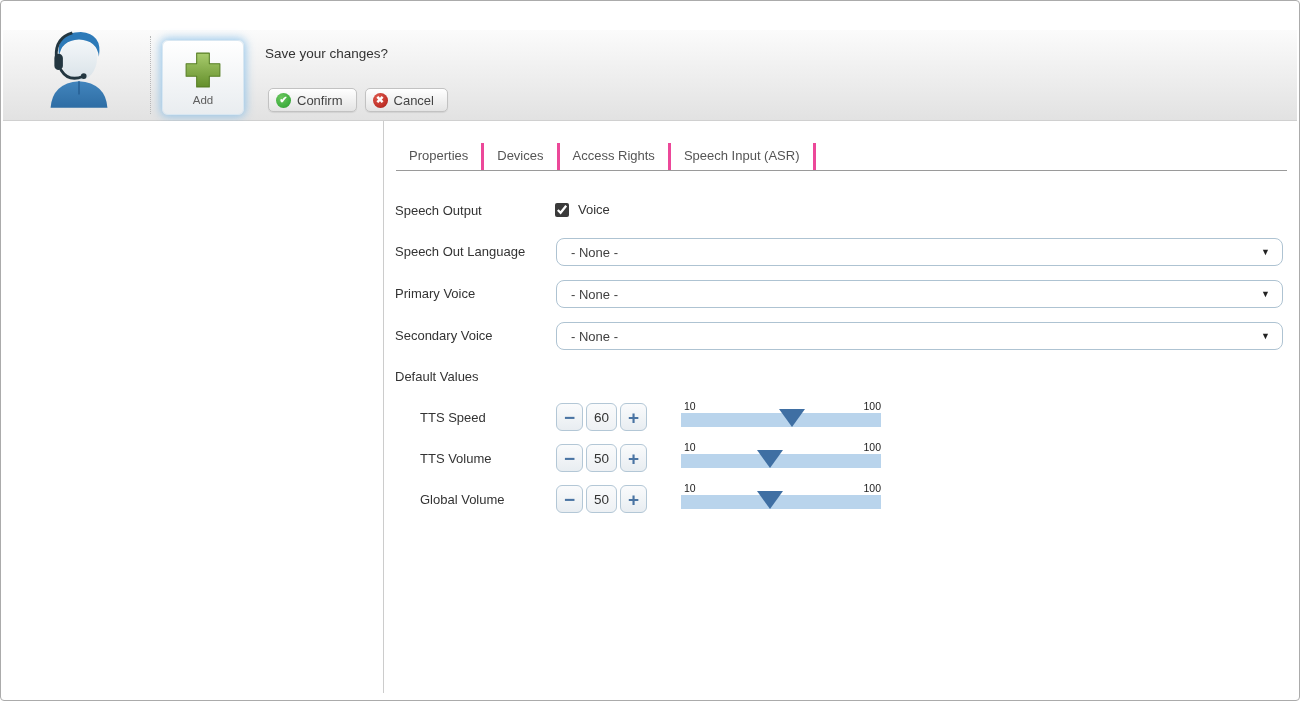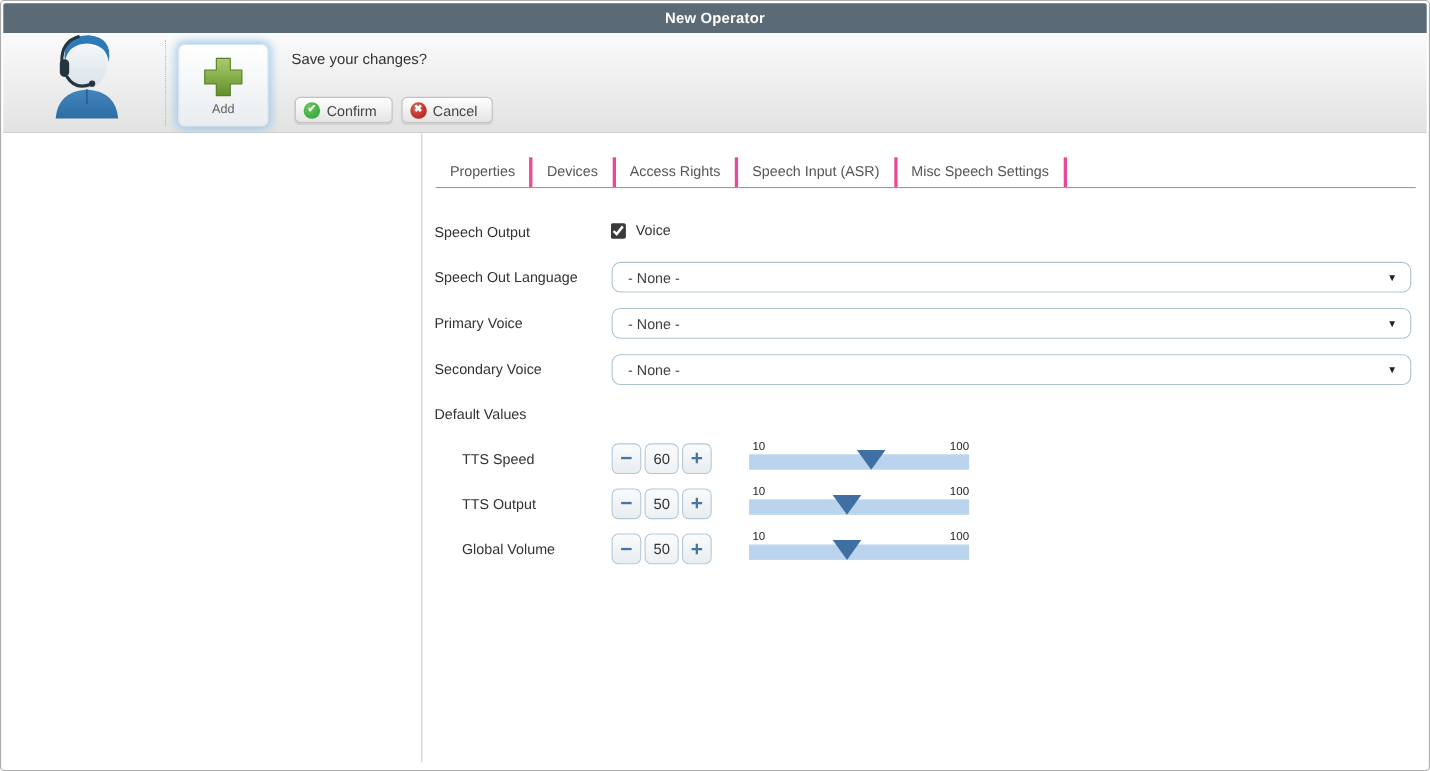--- a/index.html
+++ b/index.html
@@ -119,23 +119,20 @@
     border-left:13px solid transparent;border-right:13px solid transparent;
     border-top:18px solid var(--slider-marker);
     cursor:pointer;
   }
 </style>
 </head>
 <body>
 
 <div class="page">
 
-  <div class="titlebar">
-    <span class="title">New Operator</span>
-  </div>
 
   <div class="toolbar">
 
     <svg class="avatar" viewBox="0 0 76 84" aria-hidden="true">
       <defs>
         <linearGradient id="faceG" x1="0" y1="0" x2="0" y2="1">
           <stop offset="0" stop-color="#f6f9fb"></stop>
             <stop offset="1" stop-color="#d9e2e8"></stop>
         </linearGradient>
         <linearGradient id="bodyG" x1="0" y1="0" x2="0" y2="1">
@@ -183,21 +180,20 @@
   </div>
 
   <div class="content">
     <div class="panel-divider"></div>
 
     <div class="tab-bar">
       <div class="tab">Properties</div>
       <div class="tab">Devices</div>
       <div class="tab">Access Rights</div>
       <div class="tab">Speech Input (ASR)</div>
-      <div class="tab">Misc Speech Settings</div>
     </div>
 
     <div class="form-label" style="top:82px">Speech Output</div>
     <div class="enable-wrap">
       <input type="checkbox" checked="" style="">
       <span class="cb-label">Voice</span>
     </div>
 
     <div class="form-label" style="top:123px">Speech Out Language</div>
     <div class="select" style="top:117px">
@@ -229,21 +225,21 @@
           <span>+</span>
         </div>
     </div>
     <div class="slider" style="top:280px">
       <span class="smin">10</span>
       <span class="smax">100</span>
       <div class="strack"></div>
       <div class="smarker" style="left: 98.1111px;"></div>
     </div>
 
-    <div class="slider-row-label" style="top:330px">TTS Output</div>
+    <div class="slider-row-label" style="top:330px">TTS Volume</div>
     <div class="stepper" style="top:323px">
       <div class="step-btn">
           <span>−</span>
         </div>
       <div class="step-value">50</div>
       <div class="step-btn">
           <span>+</span>
         </div>
     </div>
     <div class="slider" style="top:321px">

